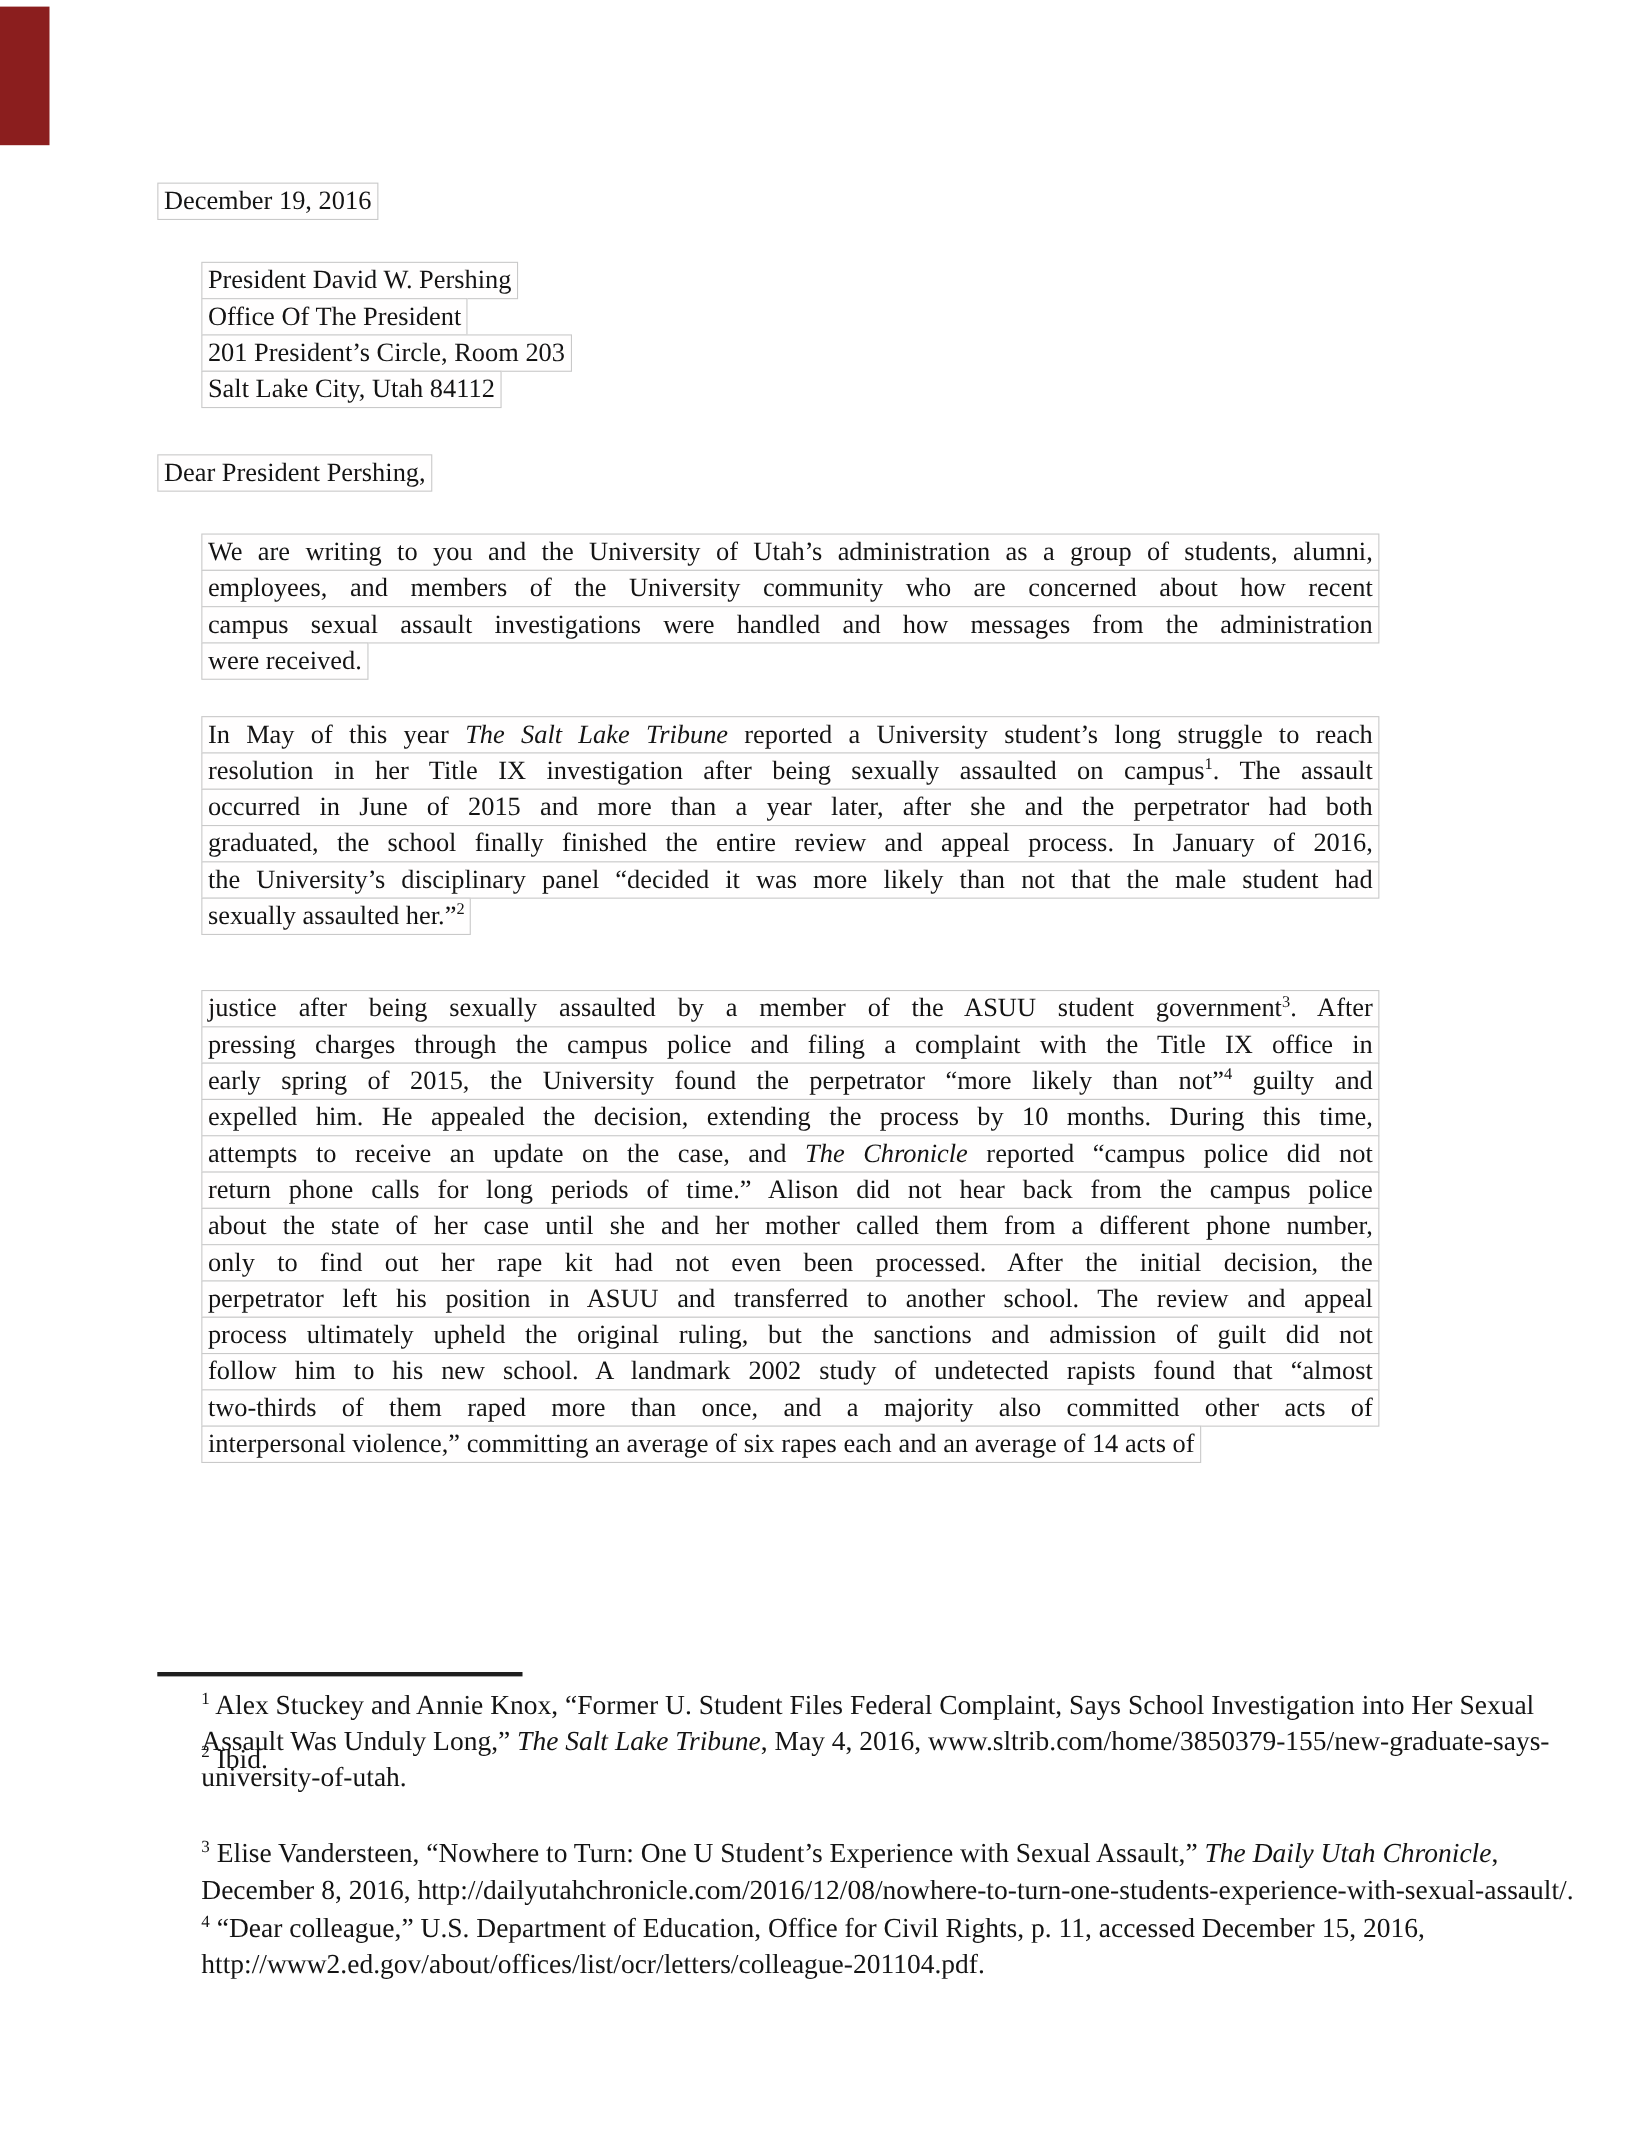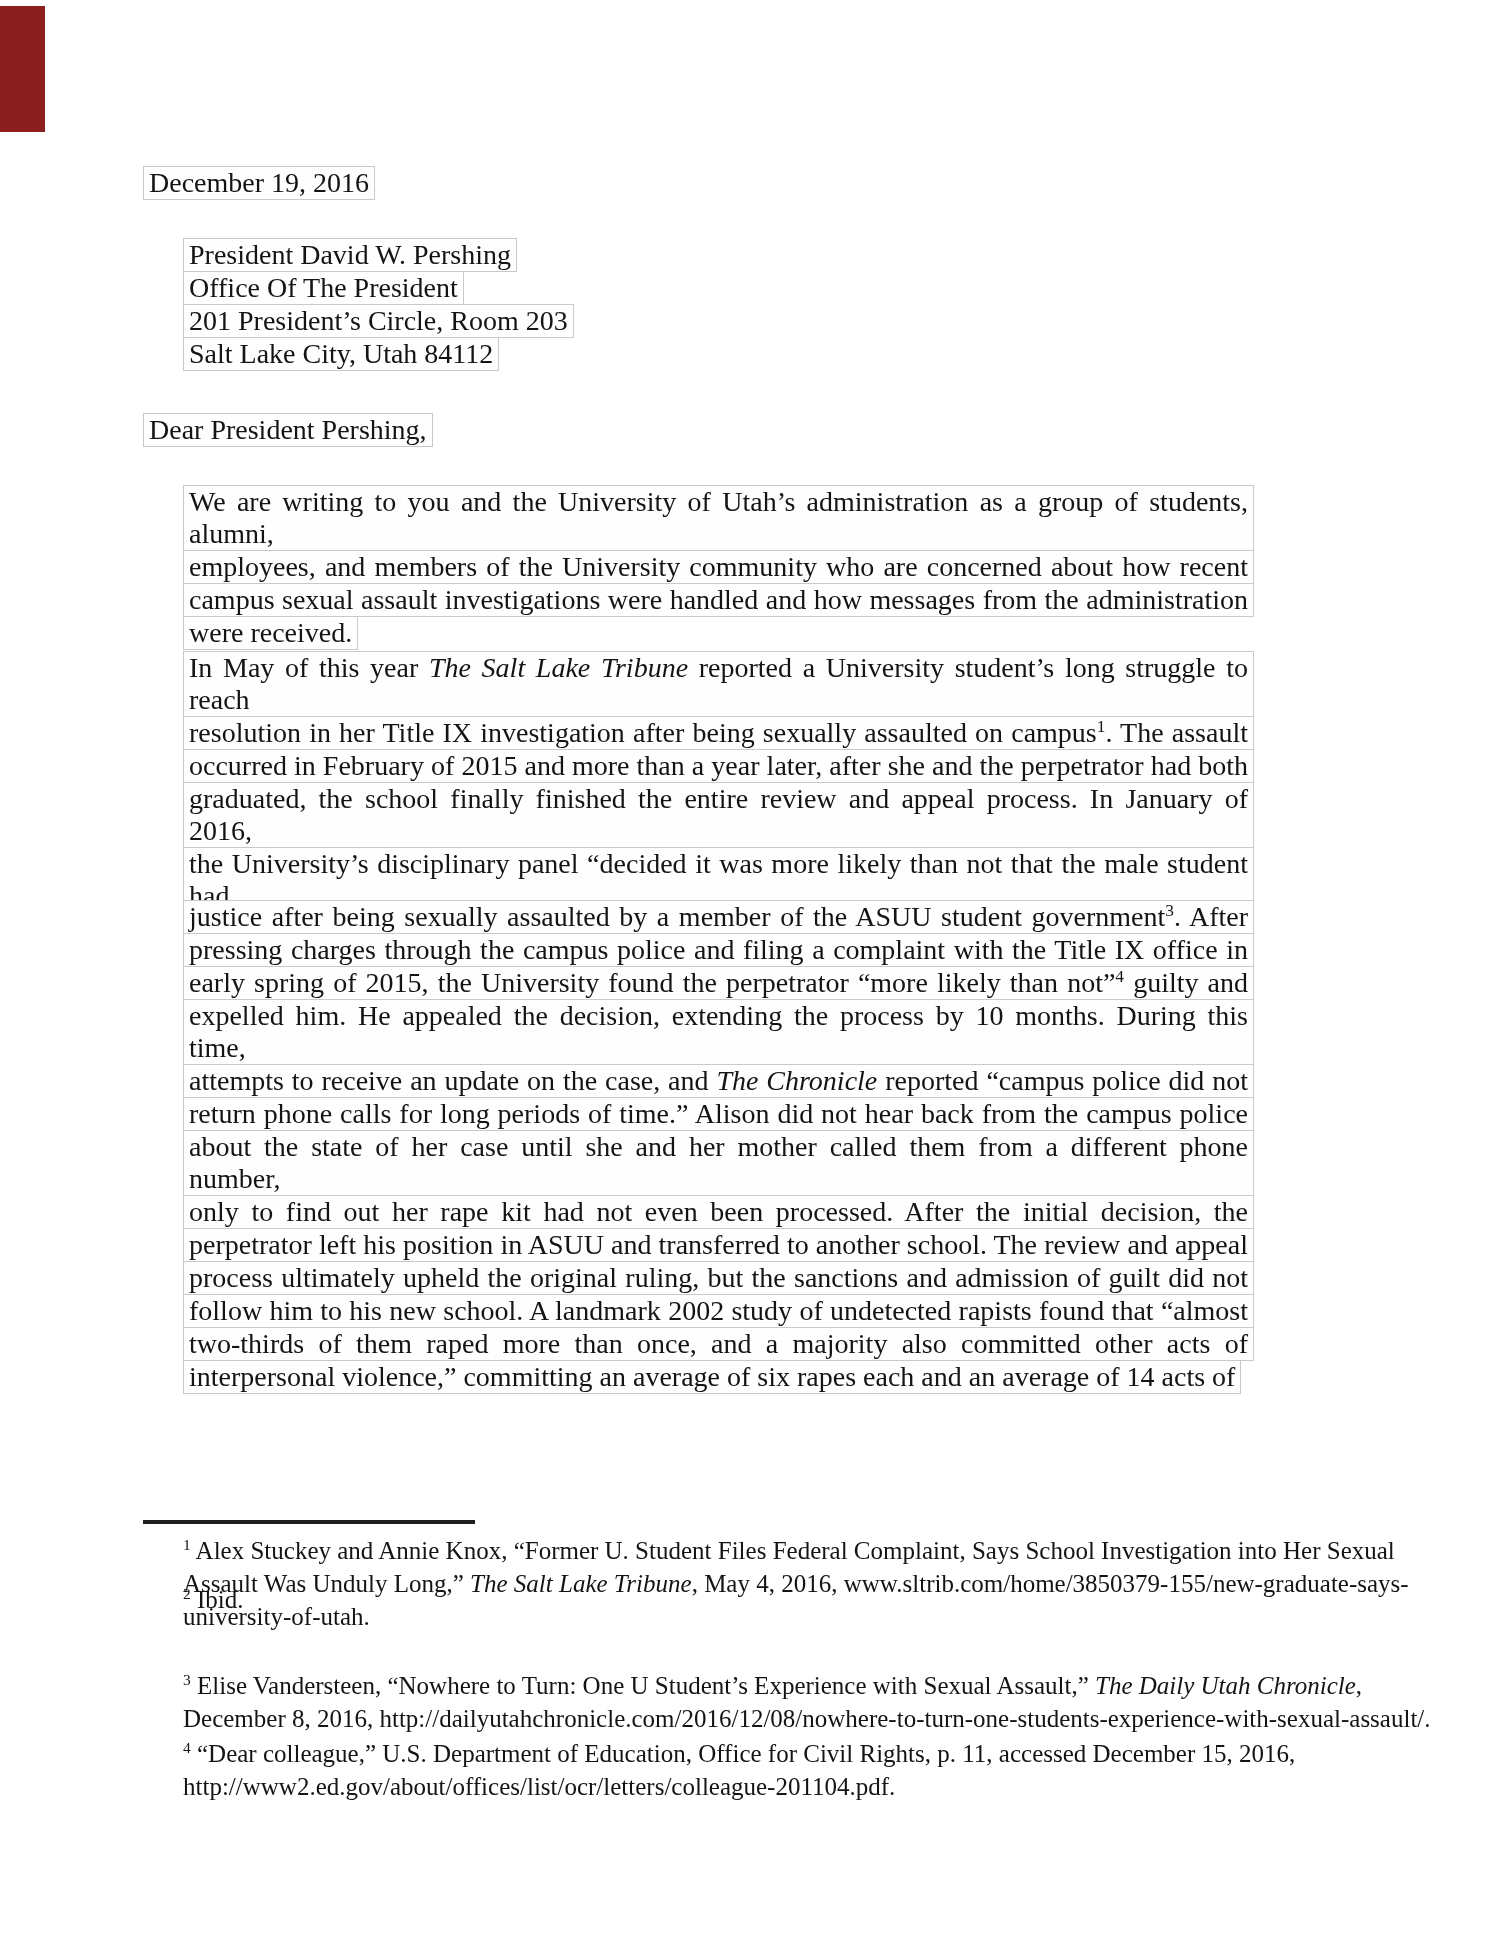--- a/index.html
+++ b/index.html
@@ -2,21 +2,21 @@
 <html><head>
 <meta charset="utf-8">
 <style>
   html,body { margin:0; padding:0; background:#ffffff; }
   .page {
     position:relative; width:1500px; height:1941px; background:#ffffff;
     color:#141414; font-family:"Liberation Serif","DejaVu Serif",serif;
     overflow:hidden;
   }
   .abs { position:absolute;padding-left:40px; }
-  .tl { font-size:28px; line-height:32px; }
+  .tl { font-size:24px; line-height:32px; }
   .box { border:1px solid #c9c9c9; background:#fffefe; padding:0 5px; box-sizing:border-box; }
   .stack .box + .box, .stack .box ~ .box { margin-top:-1px; }
   .fit { width:-moz-fit-content; width:fit-content; }
   .para { width:1071px; }
   .para .box { width:100%; }
   .para .box.last { width:-moz-fit-content; width:fit-content; }
   .just { text-align:justify; text-align-last:justify; }
   i { font-style:italic; }
   sup { font-size:0.62em; vertical-align:super; line-height:0; }
   .fn { font-size:25px; line-height:33px; white-space:nowrap; }
@@ -44,21 +44,21 @@
   <div class="abs stack para" style="left:143px; top:485px;">
       <div class="tl box just">We are writing to you and the University of Utah’s administration as a group of students, alumni,</div>
       <div class="tl box just">employees, and members of the University community who are concerned about how recent</div>
       <div class="tl box just">campus sexual assault investigations were handled and how messages from the administration</div>
       <div class="tl box last">were received.</div>
     </div>
 
   <div class="abs stack para" style="left:143px; top:651px;">
       <div class="tl box just">In May of this year <i>The Salt Lake Tribune</i> reported a University student’s long struggle to reach</div>
       <div class="tl box just">resolution in her Title IX investigation after being sexually assaulted on campus<sup>1</sup>. The assault</div>
-      <div class="tl box just">occurred in February of 2015 and more than a year later, after she and the perpetrator had both</div>
+      <div class="tl box just">occurred in June of 2015 and more than a year later, after she and the perpetrator had both</div>
       <div class="tl box just">graduated, the school finally finished the entire review and appeal process. In January of 2016,</div>
       <div class="tl box just">the University’s disciplinary panel “decided it was more likely than not that the male student had</div>
       <div class="tl box last">sexually assaulted her.”<sup>2</sup></div>
     </div>
 
   <div class="abs stack para" style="left:143px; top:900px;">
       <div class="tl box just">justice after being sexually assaulted by a member of the ASUU student government<sup>3</sup>. After</div>
       <div class="tl box just">pressing charges through the campus police and filing a complaint with the Title IX office in</div>
       <div class="tl box just">early spring of 2015, the University found the perpetrator “more likely than not”<sup>4</sup> guilty and</div>
       <div class="tl box just">expelled him. He appealed the decision, extending the process by 10 months. During this time,</div>

